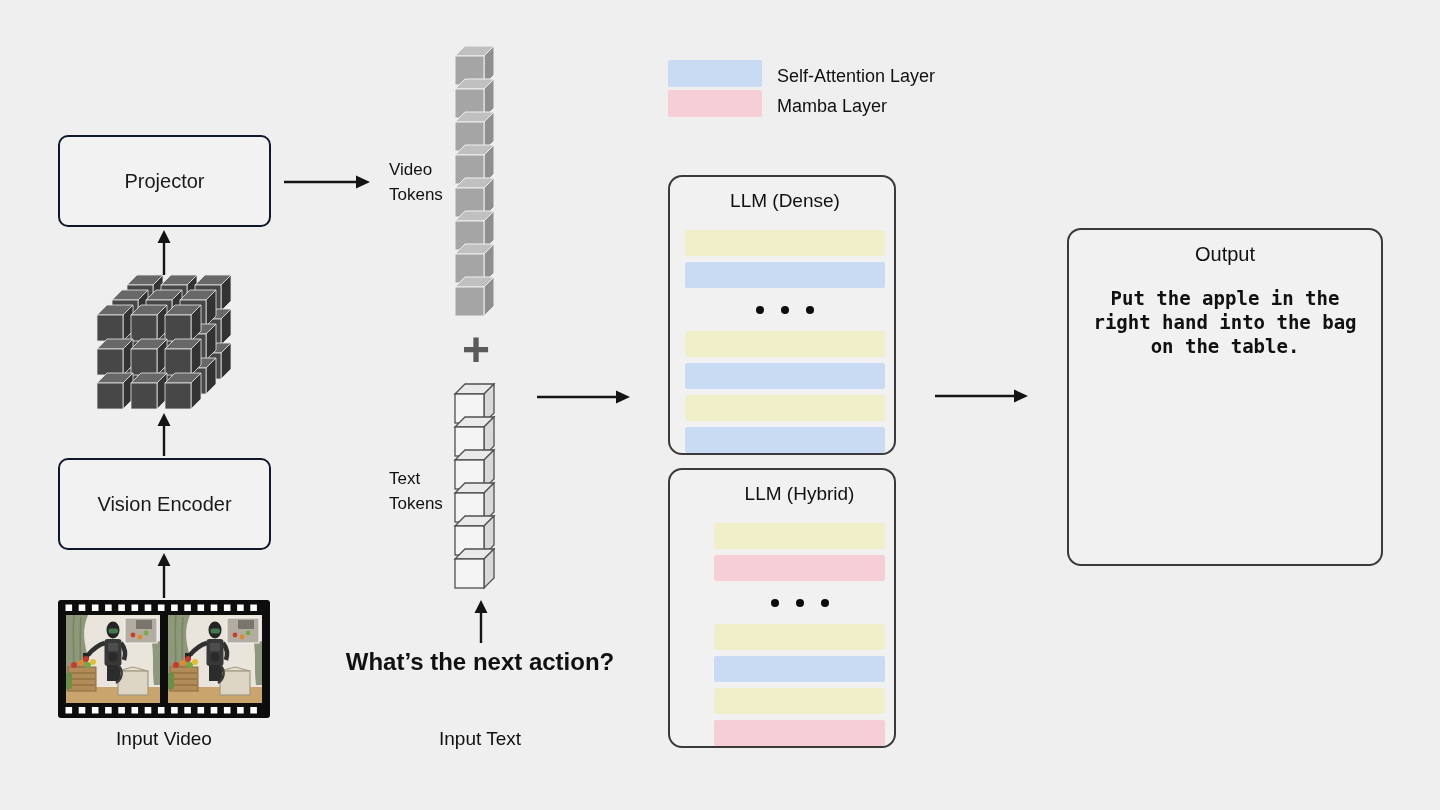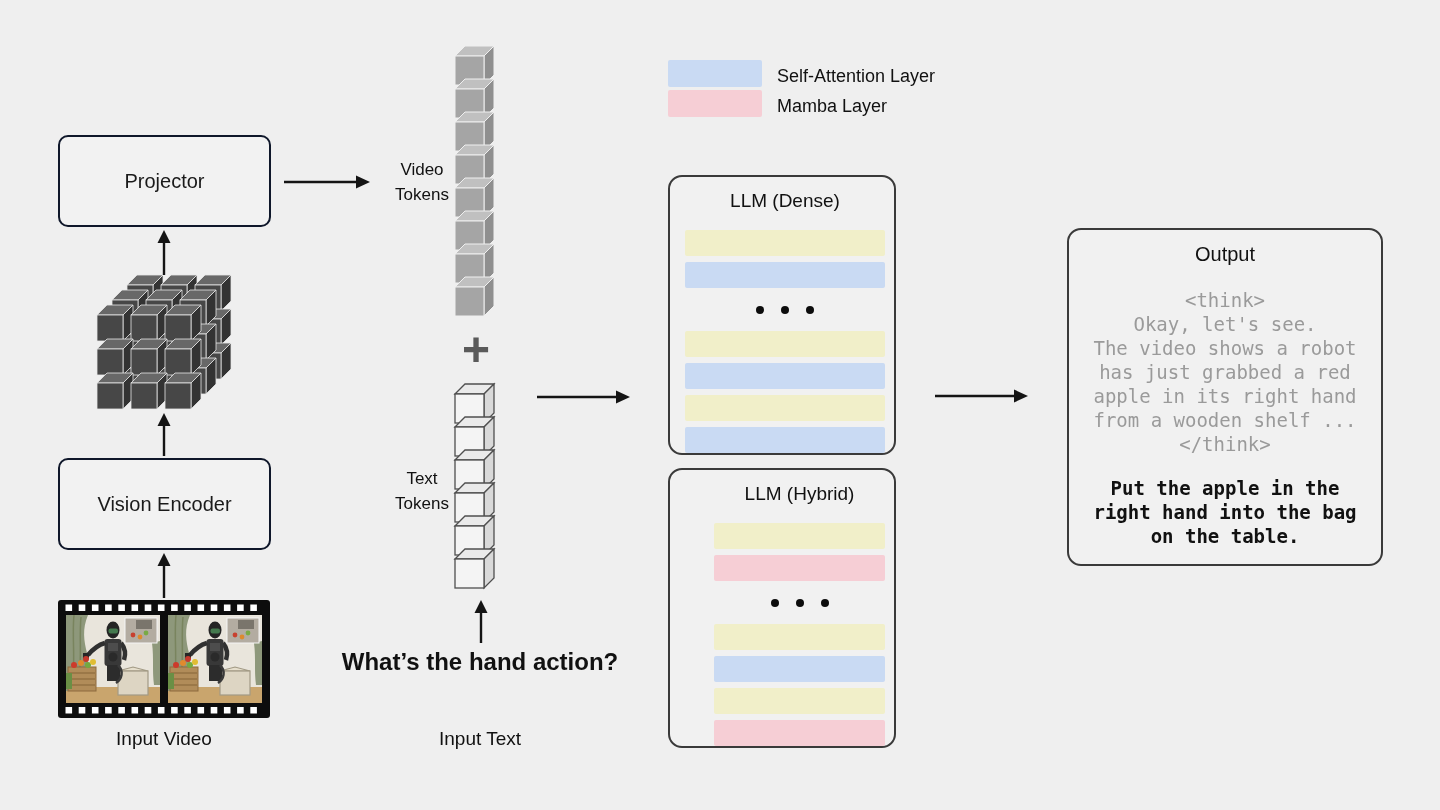--- a/index.html
+++ b/index.html
@@ -6,21 +6,21 @@
   #canvas{position:relative;width:1440px;height:810px;background:#efefef;overflow:hidden;
           font-family:"Liberation Sans",sans-serif;color:#111;}
 
   
   .node-box{position:absolute;box-sizing:border-box;background:#f2f2f2;border:2px solid #0f172a;
             border-radius:10px;display:flex;align-items:center;justify-content:center;}
   .node-label{font-size:20px;color:#1a1a1a;}
 
   
   .stack-svg{position:absolute;}
-  .side-label{position:absolute;font-size:17px;line-height:25px;text-align:center;color:#111;}
+  .side-label{position:absolute;font-size:17px;line-height:25px;color:#111;}
   .plus{position:absolute;font-size:48px;font-weight:700;color:#5a5a5a;line-height:40px;}
 
   .caption{position:absolute;font-size:19px;color:#111;text-align:center;}
   .question{position:absolute;width:400px;text-align:center;font-size:24px;font-weight:700;color:#111;}
 
   
   .legend{position:absolute;left:668px;top:60px;display:flex;flex-direction:column;gap:3px;}
   .legend-row{display:flex;align-items:flex-end;height:27px;}
   .legend-swatch{width:94px;height:27px;border-radius:2px;}
   .legend-label{margin-left:15px;font-size:18px;color:#111;}
@@ -351,21 +351,21 @@
         <polygon points="32,144 42,134 42,163 32,173" fill="#d9d9d9" stroke="#4f4f4f" stroke-width="1.3"></polygon>
         <rect x="3" y="144" width="29" height="29" fill="#f4f4f4" stroke="#4f4f4f" stroke-width="1.3"></rect>
       </g>
       <g>
         <polygon points="3,177 13,167 42,167 32,177" fill="#eaeaea" stroke="#4f4f4f" stroke-width="1.3"></polygon>
         <polygon points="32,177 42,167 42,196 32,206" fill="#d9d9d9" stroke="#4f4f4f" stroke-width="1.3"></polygon>
         <rect x="3" y="177" width="29" height="29" fill="#f4f4f4" stroke="#4f4f4f" stroke-width="1.3"></rect>
       </g>
     </svg>
 
-  <div class="question" style="left:280px;top:648px;">What’s the hand action?</div>
+  <div class="question" style="left:280px;top:648px;">What’s the next action?</div>
   <div class="caption" style="left:380px;top:728px;width:200px;">Input Text</div>
 
   <div class="legend">
     <div class="legend-row">
       <span class="legend-swatch" style="background: rgb(201, 218, 243);"></span>
       <span class="legend-label">Self-Attention Layer</span>
     </div>
     <div class="legend-row">
       <span class="legend-swatch" style="background: rgb(246, 206, 213);"></span>
       <span class="legend-label">Mamba Layer</span>
@@ -401,27 +401,20 @@
         </div>
         <div class="bar" style="background: rgb(241, 239, 201);"></div>
         <div class="bar" style="background: rgb(201, 218, 243);"></div>
         <div class="bar" style="background: rgb(241, 239, 201);"></div>
         <div class="bar" style="background: rgb(246, 206, 213);"></div>
       </div>
   </div>
 
   <div class="output-box">
     <div class="output-title">Output</div>
-    <div class="mono think-text">&lt;think&gt;
-Okay, let's see.
-The video shows a robot
-has just grabbed a red
-apple in its right hand
-from a wooden shelf ...
-&lt;/think&gt;</div>
     <div class="mono answer-text">Put the apple in the
 right hand into the bag
 on the table.</div>
   </div>
 
   <svg class="arrow" style="left:284px;top:172px;" width="88" height="20">
     <line x1="0" y1="10" x2="72" y2="10"></line>
       <polygon points="72,3.5 86,10 72,16.5"></polygon>
   </svg>
   <svg class="arrow" style="left:154px;top:229px;" width="20" height="48">

